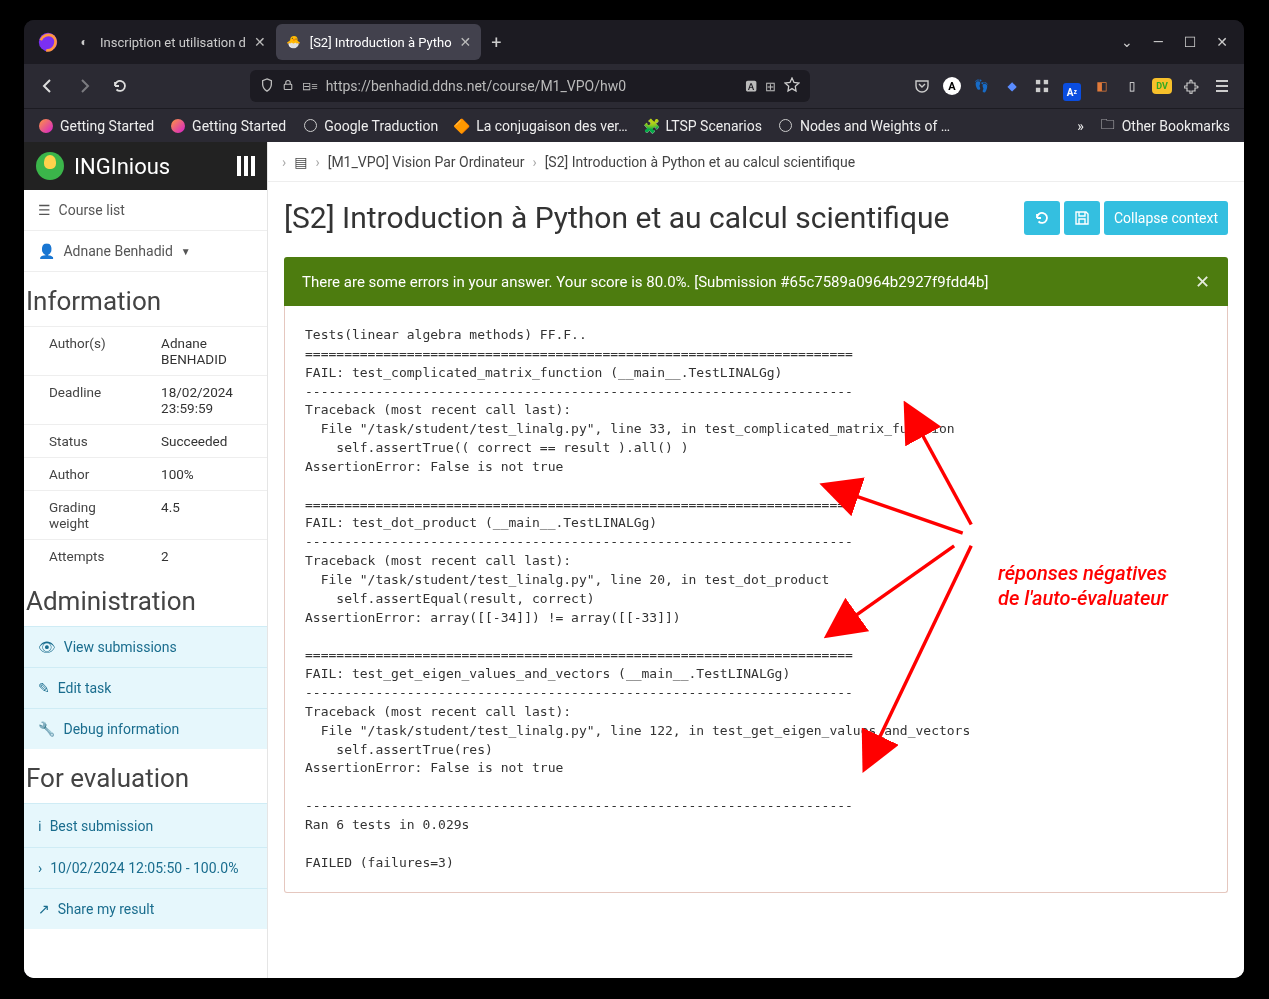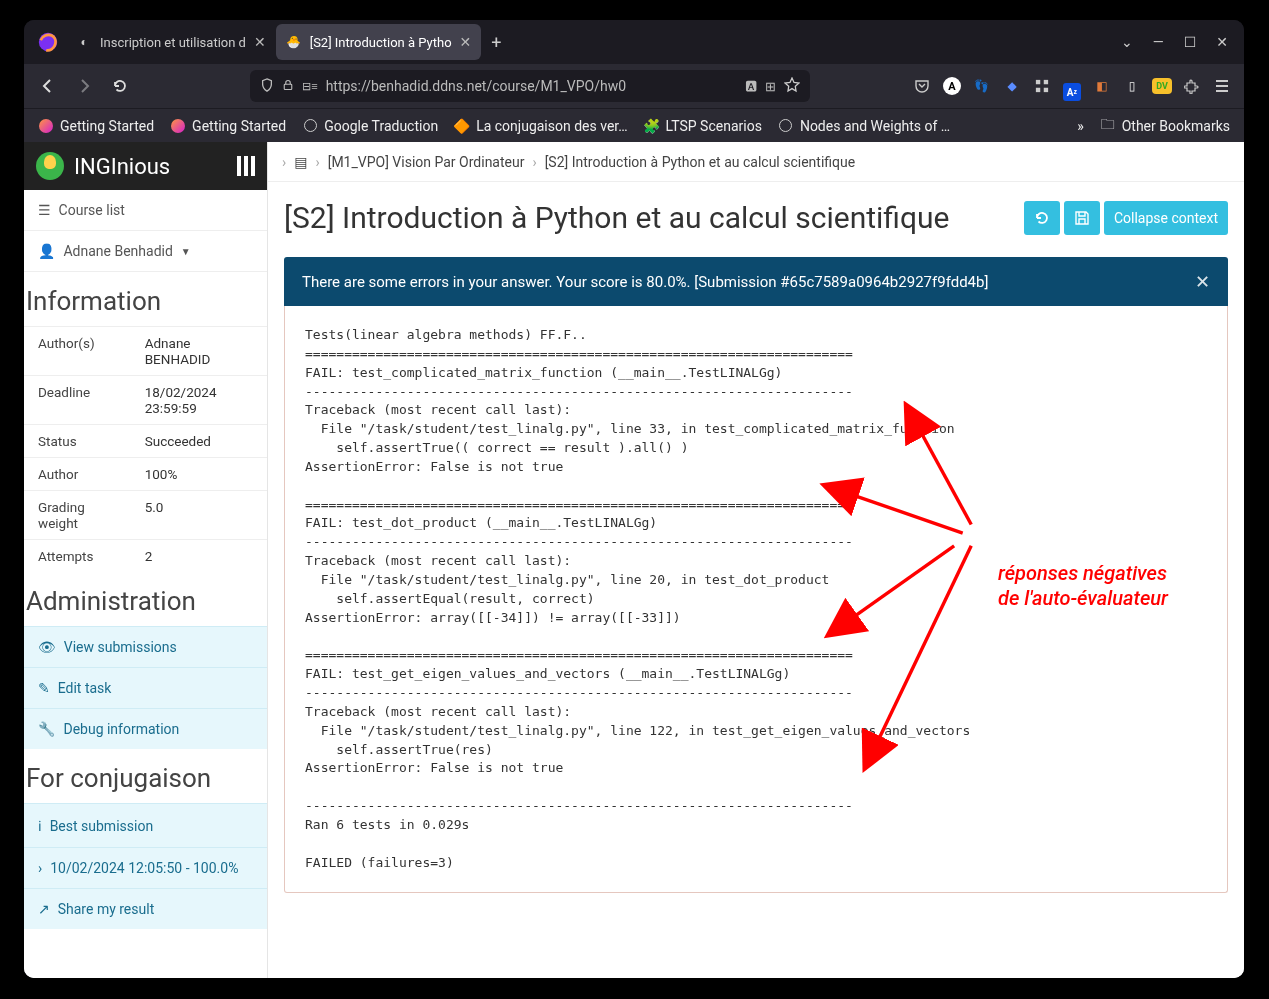--- a/index.html
+++ b/index.html
@@ -117,21 +117,21 @@
     padding:12px 14px;
     color:#555;font-size:14px;
     display:flex;align-items:center;gap:8px;
     border-bottom:1px solid #eee;
   }
   .side-sec-title{
     padding:14px 2px 10px;
     color:#444;font-size:26px;font-weight:400;
   }
   .info-table{width:100%;border-collapse:collapse;font-size:13.5px;color:#333;}
-  .info-table td{padding:8px 14px;border-top:1px solid #eee;vertical-align:top;}
+  .info-table td{padding:8px 25px;border-top:1px solid #eee;vertical-align:top;}
   .info-table td:first-child{color:#444;}
   .admin-list .aitem{
     padding:12px 14px;
     background:#e6f7fc;
     border-top:1px solid #cfecf5;
     color:#1a6d8e;
     font-size:14px;
     display:flex;align-items:center;gap:8px;
   }
   .main {
@@ -150,21 +150,21 @@
   .page-head{
     display:flex;align-items:center;
     padding:18px 16px 22px;
     gap:12px;
   }
   .page-title{font-size:30px;font-weight:400;color:#333;}
   .head-btns{margin-left:auto;display:flex;gap:4px;}
   .hbtn{background:#34bfe0;color:#fff;border-radius:3px;height:34px;display:flex;align-items:center;justify-content:center;padding:0 10px;font-size:14px;}
   .alert{
     margin:0 16px;
-    background:#0c4a6e;
+    background:#4d7c0f;
     color:#fff;
     padding:14px 18px;
     font-size:15px;
     border-radius:3px 3px 0 0;
     display:flex;align-items:center;
   }
   .alert .xclose{margin-left:auto;font-size:18px;cursor:pointer;opacity:.85;}
   .result-box{
     margin:0 16px 16px;
     border:1px solid #e5c7bf;
@@ -381,21 +381,21 @@
         <tr>
               <td>Status</td>
               <td>Succeeded</td>
             </tr>
         <tr>
               <td>Author</td>
               <td>100%</td>
             </tr>
         <tr>
               <td>Grading weight</td>
-              <td>5.0</td>
+              <td>4.5</td>
             </tr>
         <tr>
               <td>Attempts</td>
               <td>2</td>
             </tr>
       </tbody>
         </table>
 
       <div class="side-sec-title">Administration</div>
       <div class="admin-list">
@@ -406,21 +406,21 @@
         <div class="aitem">
             <span>✎</span>
             <span>Edit task</span>
           </div>
         <div class="aitem">
             <span>🔧</span>
             <span>Debug information</span>
           </div>
       </div>
 
-      <div class="side-sec-title">For conjugaison</div>
+      <div class="side-sec-title">For evaluation</div>
       <div class="admin-list">
         <div class="aitem">
             <span>ℹ</span>
             <span>Best submission</span>
           </div>
         <div class="aitem">
             <span>›</span>
             <span>10/02/2024 12:05:50 - 100.0%</span>
           </div>
         <div class="aitem">

